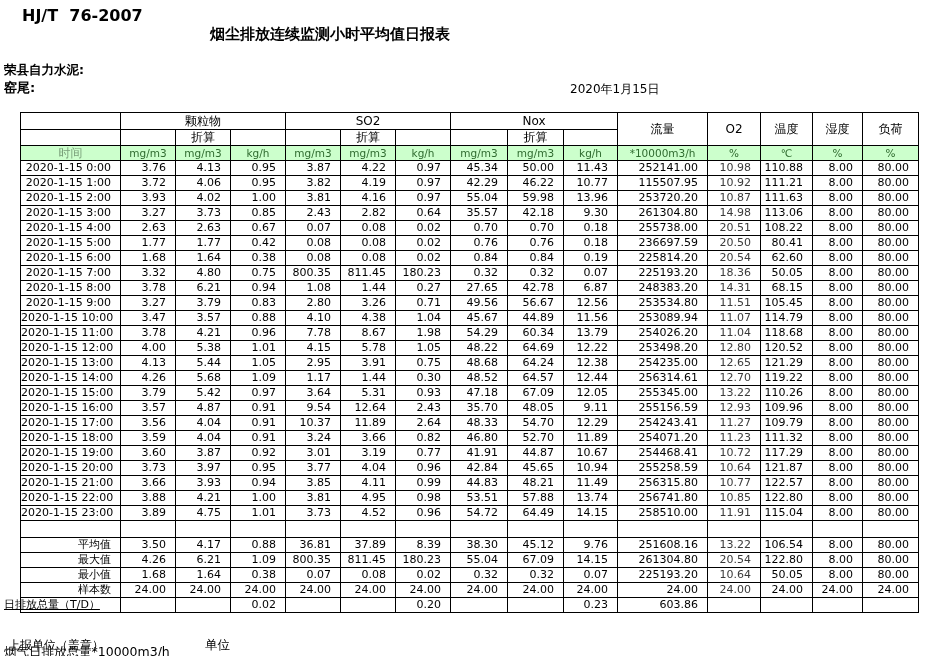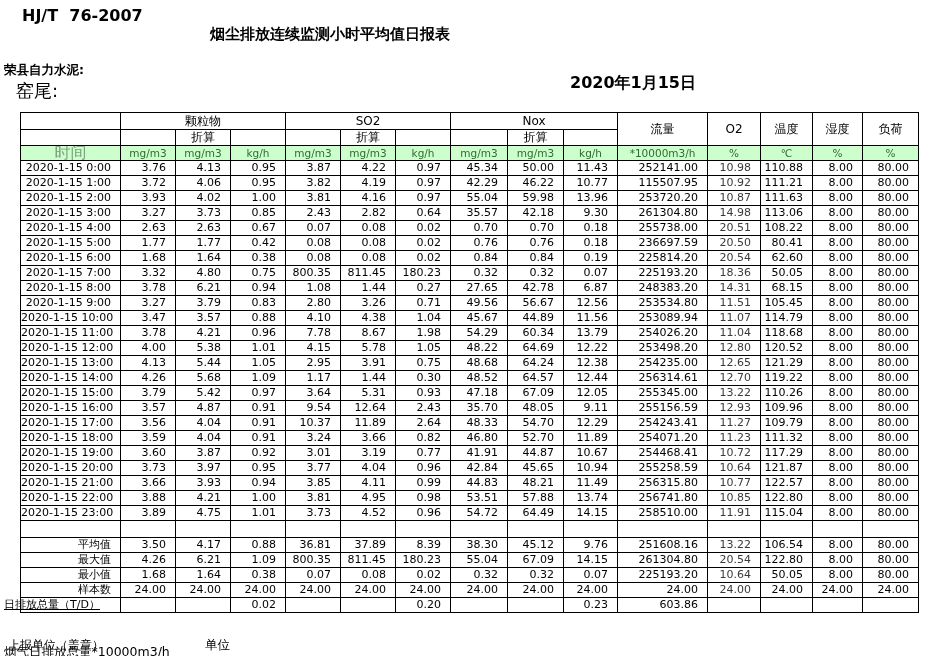--- a/index.html
+++ b/index.html
@@ -4,42 +4,42 @@
 <style>
   html,body{margin:0;padding:0;}
   body{
     width:938px;height:656px;position:relative;background:#ffffff;
     font-family:"DejaVu Sans","Liberation Sans",sans-serif;color:#000;
   }
   .abs{position:absolute;}
   .std-no{left:22px;top:6px;font-size:16px;font-weight:bold;white-space:pre;}
   .title{left:20px;top:25px;width:620px;text-align:center;font-size:15px;font-weight:bold;}
   .company{left:4px;top:62px;font-size:12.5px;font-weight:bold;}
-  .locline{left:4px;top:79px;font-size:18px;font-weight:normal;margin-left:12px;}
-  .date{left:570px;top:73px;font-size:16px;font-weight:bold;}
+  .locline{left:4px;top:79px;font-size:13px;font-weight:bold;}
+  .date{left:570px;top:81px;font-size:12px;font-weight:normal;}
 
   table.report{
     position:absolute;left:20px;top:112px;width:898px;
     border-collapse:collapse;table-layout:fixed;
   }
   table.report td{
     border:1px solid #000;
     font-size:11px;height:14px;line-height:14px;
     padding:0 9px 0 0;text-align:right;
     overflow:hidden;white-space:nowrap;
   }
   table.report tr.hdrA td, table.report tr.hdrB td{
     text-align:center;padding:0;font-size:12px;height:15px;line-height:15px;
   }
   table.report tr.hdrA td{height:16px;line-height:16px;}
   tr.units td{
     background:#ccffcc;text-align:center;padding:0;
     color:#2f6b2f;font-size:10.5px;height:14px;line-height:14px;
   }
-  tr.units td.timehdr{color:#7aa07a;font-size:16px;}
+  tr.units td.timehdr{color:#7aa07a;font-size:12px;}
   td.time{font-size:11px;padding-right:7px;}
   td.o2col{font-size:10px;color:#3a3a3a;padding-right:12px;}
   tr.spacer td{height:16px;}
   td.sumlabel{font-size:12px;padding-right:7px;}
   td.sumlabel.overflow{
     text-align:left;text-indent:-17px;overflow:visible;
     text-decoration:underline;white-space:nowrap;
   }
   .note1{left:4px;top:644px;font-size:12.5px;}
   .note2{left:8px;top:637px;font-size:12px;}

